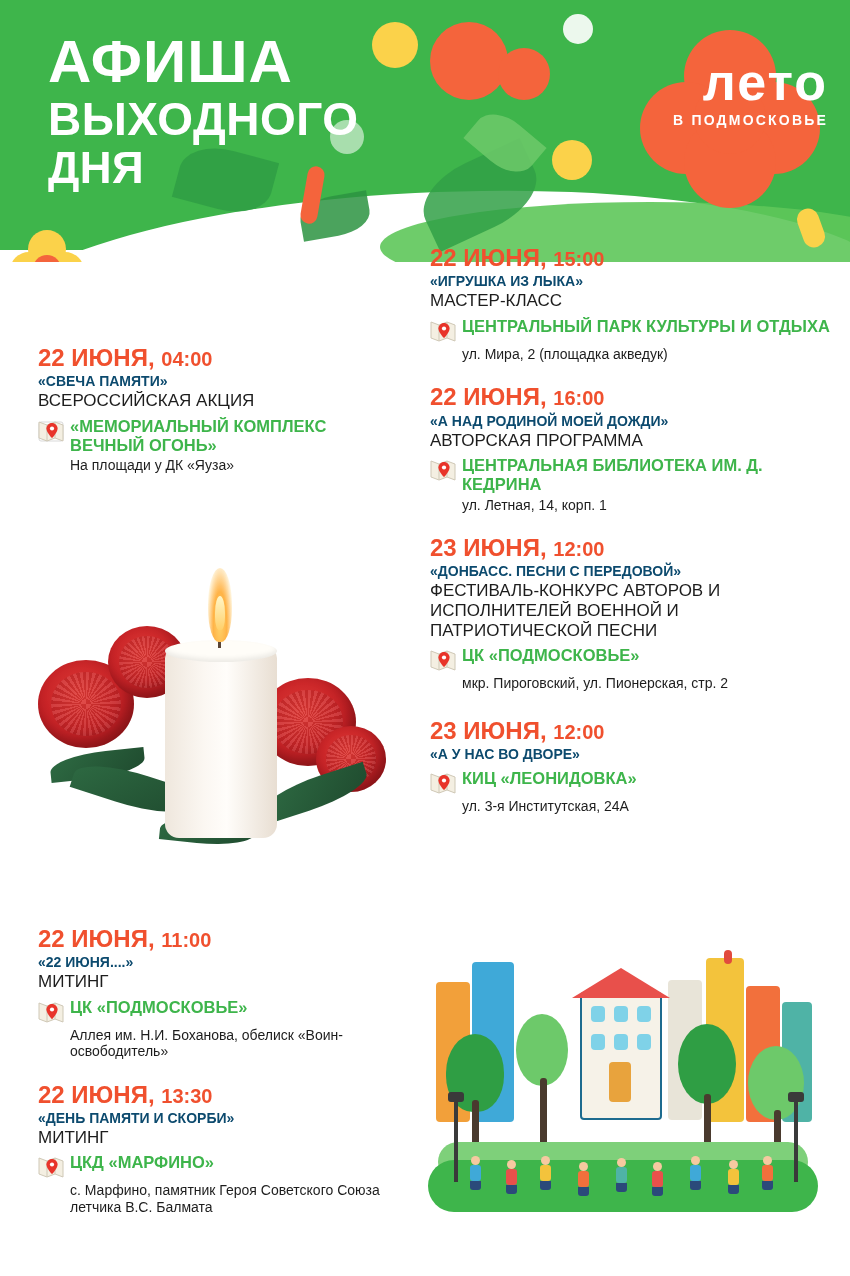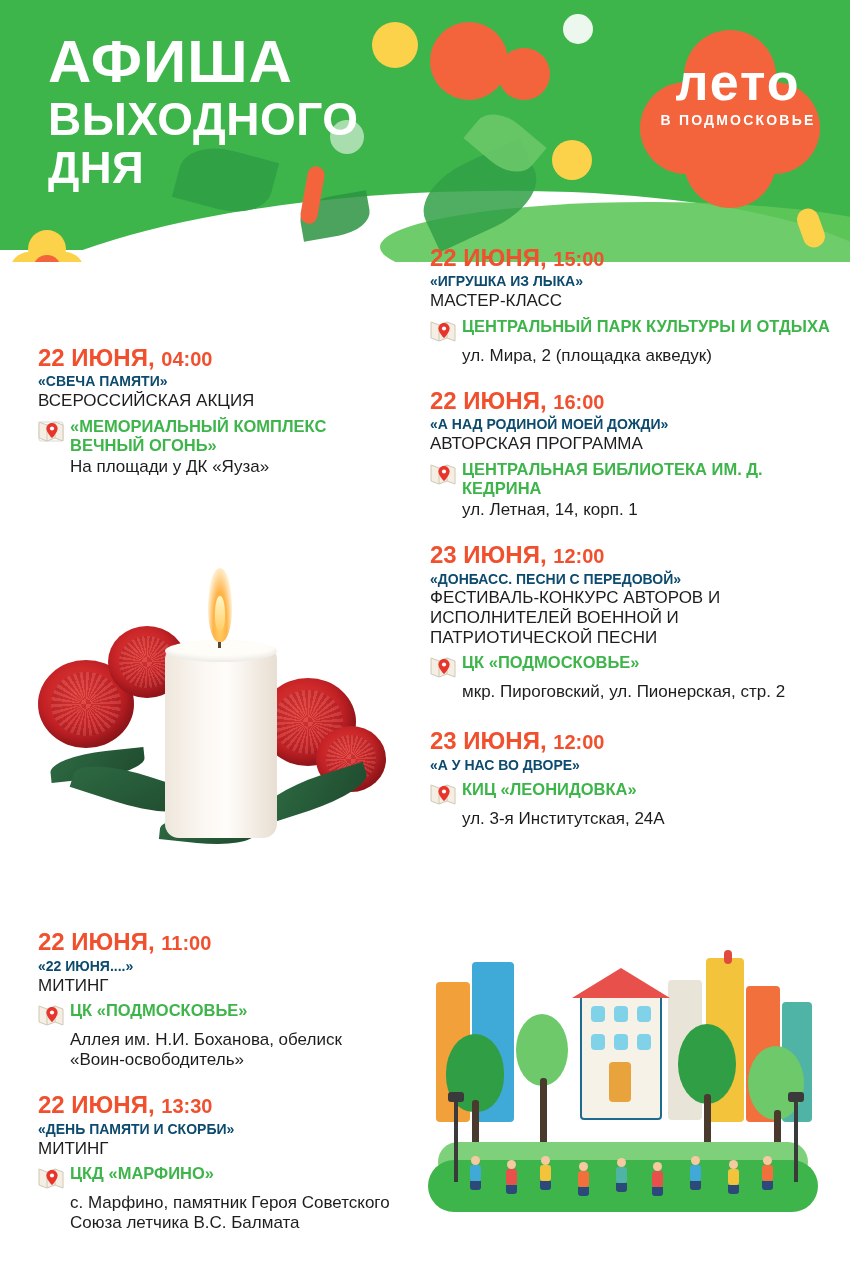--- a/index.html
+++ b/index.html
@@ -123,21 +123,21 @@
     z-index: 5;
   }
   .poster-title .line1 { font-size: 60px; letter-spacing: 1px;}
   .poster-title .line2 { font-size: 46px; }
   .poster-title .line3 { font-size: 44px; }
 
   .logo {
     position: absolute;
     left: 648px; top: 56px;
     width: 180px;
-    text-align: center;
+    text-align: right;
     z-index: 6;
   }
   .logo .logo-main {
     color: #ffffff;
     font-weight: bold;
     font-size: 52px;
     letter-spacing: 2px;
     line-height: 1;
   }
   .logo .logo-sub {
@@ -201,21 +201,21 @@
   }
   .venue-text {
     color: #3eb54b;
     font-weight: bold;
     font-size: 16.5px;
     text-transform: uppercase;
     line-height: 1.16;
   }
   .address {
     color: #1d1d1d;
-    font-size: 17px;
+    font-size: 14px;
     line-height: 1.18;
     margin-left: 32px;
     margin-top: 2px;
   }
 
   
   .candle-photo {
     position: absolute;
     left: 20px; top: 530px;
     width: 370px; height: 360px;

